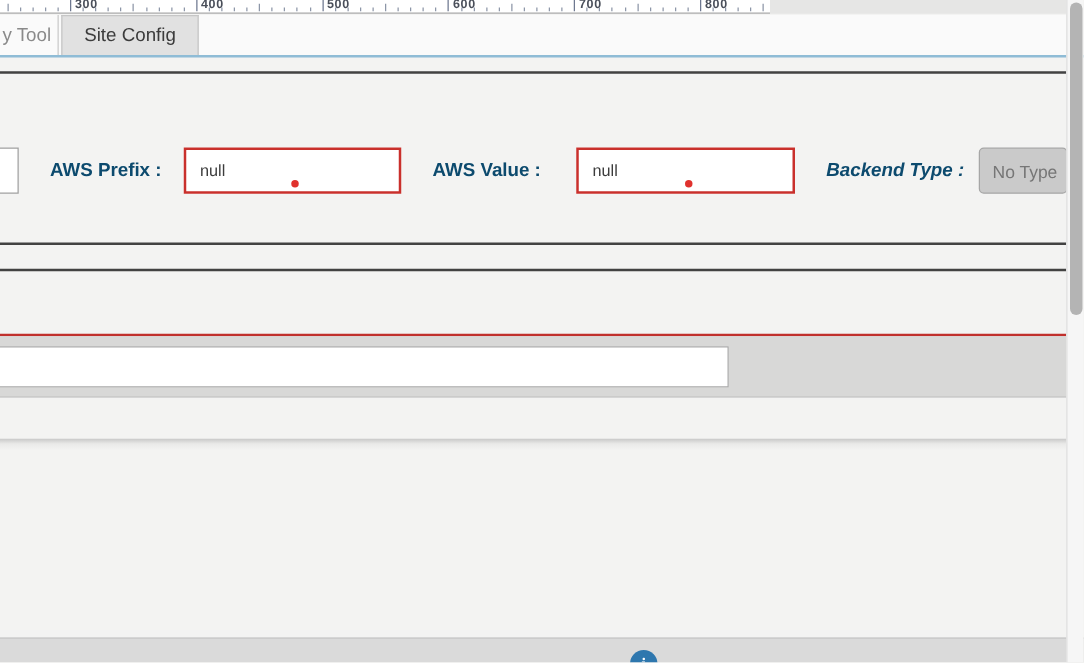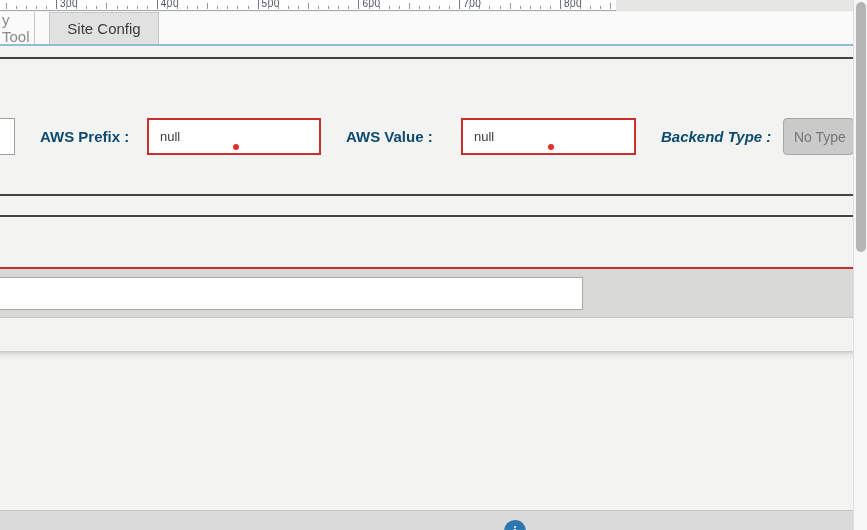--- a/index.html
+++ b/index.html
@@ -1,31 +1,31 @@
 <!DOCTYPE html>
 <html><head>
 <meta charset="utf-8">
 <style>
   * { margin:0; padding:0; box-sizing:border-box; }
   html,body { width:867px; height:530px; }
   body { font-family:"Liberation Sans", sans-serif; background:#f3f3f2; overflow:hidden; }
   #stage { position:relative; width:867px; height:530px; overflow:hidden; background:#f3f3f2; }
 
   
-  .ruler { position:absolute; left:0; top:0; width:616px; height:11px; background:#ffffff; border-bottom:1px solid #a8a8a8; overflow:hidden; }
+  .ruler { position:absolute; left:0; top:0; width:616px; height:11px; background:#ffffff; border-bottom:1px solid #a8a8a8; overflow:hidden;font-weight:bold; }
   .ruler-right-fill { position:absolute; left:616px; top:0; width:237px; height:11px; background:#e6e6e5; }
   .tick { position:absolute; bottom:1px; width:1px; background:#8d96a8; }
   .tick.minor { height:3px; }
   .tick.mid { height:6px; }
   .tick.major { height:11px; background:#6e7florida; background:#6e7890; }
   .ruler-label { position:absolute; top:-2px; font-size:10px; color:#4a4f5a; letter-spacing:0.5px; }
 
   
   .tabbar { position:absolute; left:0; top:12px; width:853px; height:32px; background:#fafafa; }
-  .tab-inactive { position:absolute; left:0; top:0; width:35px; height:32px; border-right:1px solid #c9c9c9; color:#8a8a8a; font-size:15px; display:flex; align-items:center; padding-left:2px; cursor:pointer; }
+  .tab-inactive { position:absolute; left:0; top:0; width:47px; height:32px; border-right:1px solid #c9c9c9; color:#8a8a8a; font-size:15px; display:flex; align-items:center; padding-left:2px; cursor:pointer; }
   .tab-active { position:absolute; left:49px; top:0; width:110px; height:32px; background:#e1e1e1; border:1px solid #c6c6c6; border-bottom:none; color:#3c3c3c; font-size:15px; display:flex; align-items:center; justify-content:center; cursor:pointer; }
   .blue-line { position:absolute; left:0; top:44px; width:867px; height:2px; background:#8fbcd6; }
   .dark-rule { position:absolute; left:0; width:853px; height:2px; background:#424242; }
   .red-rule { position:absolute; left:0; width:853px; height:2px; background:#c0302c; }
 
   
   .form-row { position:absolute; left:0; top:118px; width:853px; height:37px; }
   .partial-input { position:absolute; left:-40px; top:0; width:55px; height:37px; background:#ffffff; border:1px solid #9e9e9e; }
   .fld-label { position:absolute; top:0; height:37px; display:flex; align-items:center; font-weight:bold; font-size:15px; color:#0c4a6e; white-space:nowrap; }
   .err-input { position:absolute; top:0; height:37px; background:#ffffff; border:2px solid #c9302c; font-size:13px; color:#3c3c3c; padding-left:11px; display:flex; align-items:center; }

